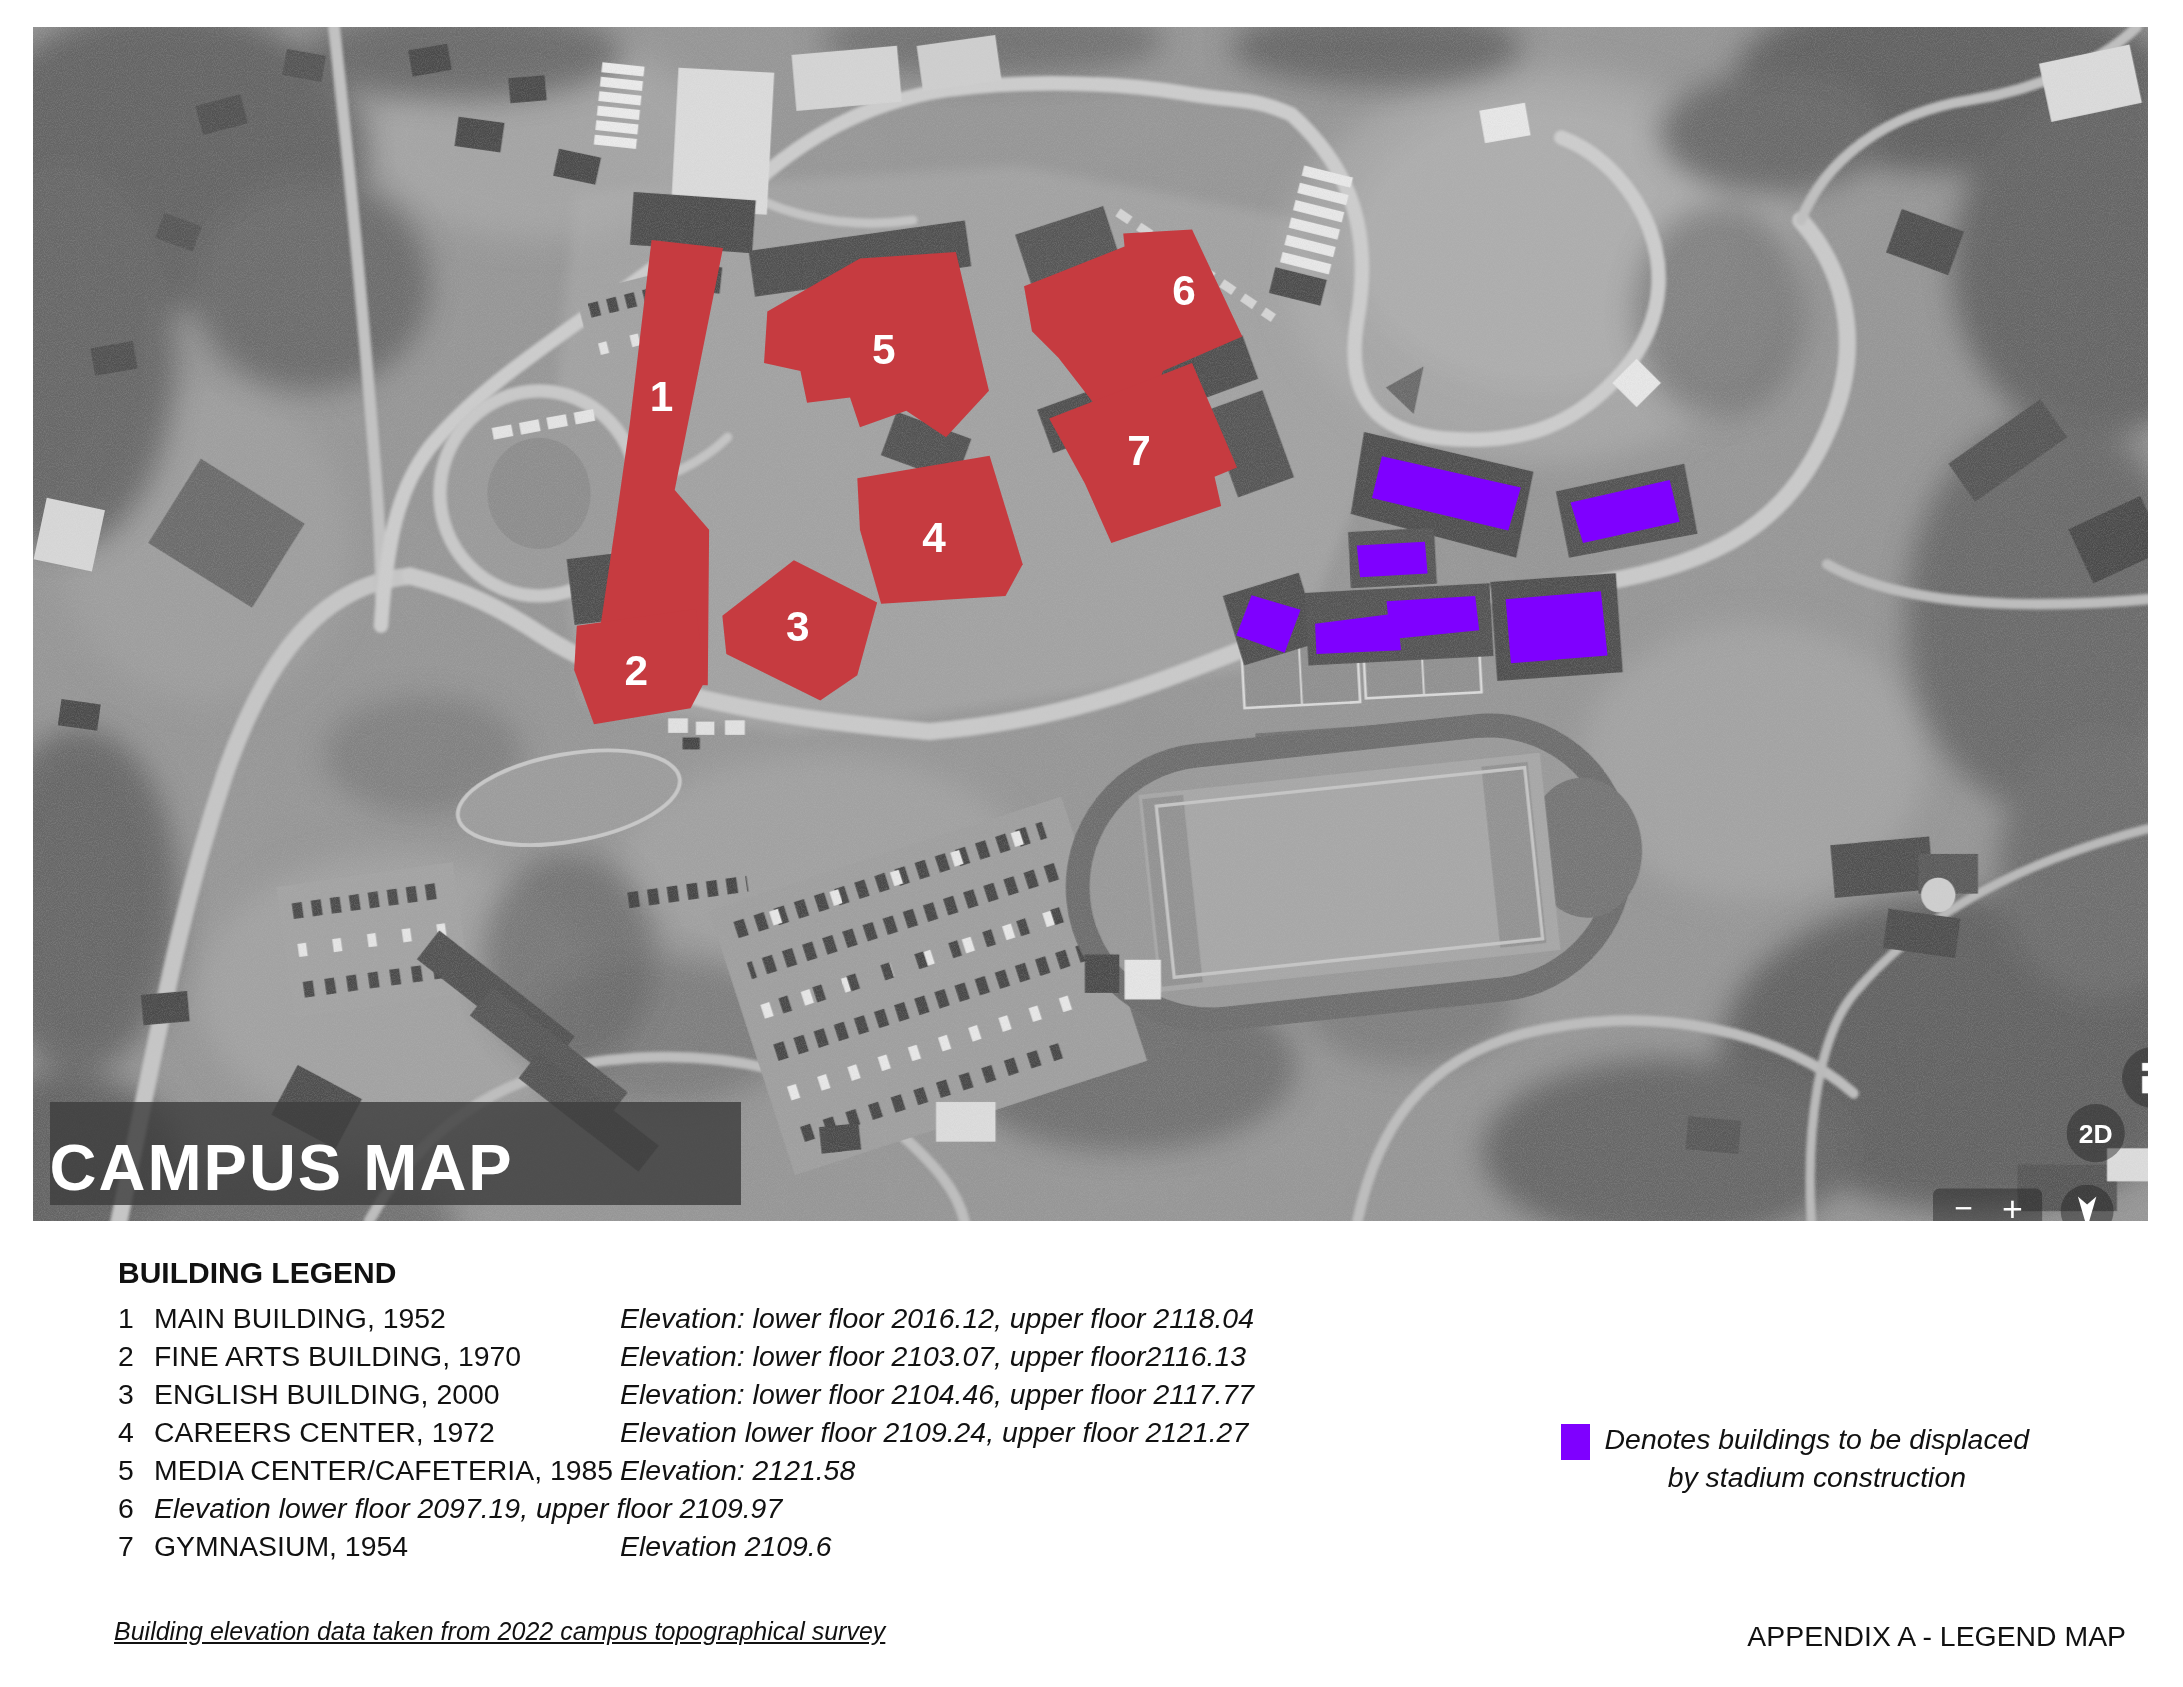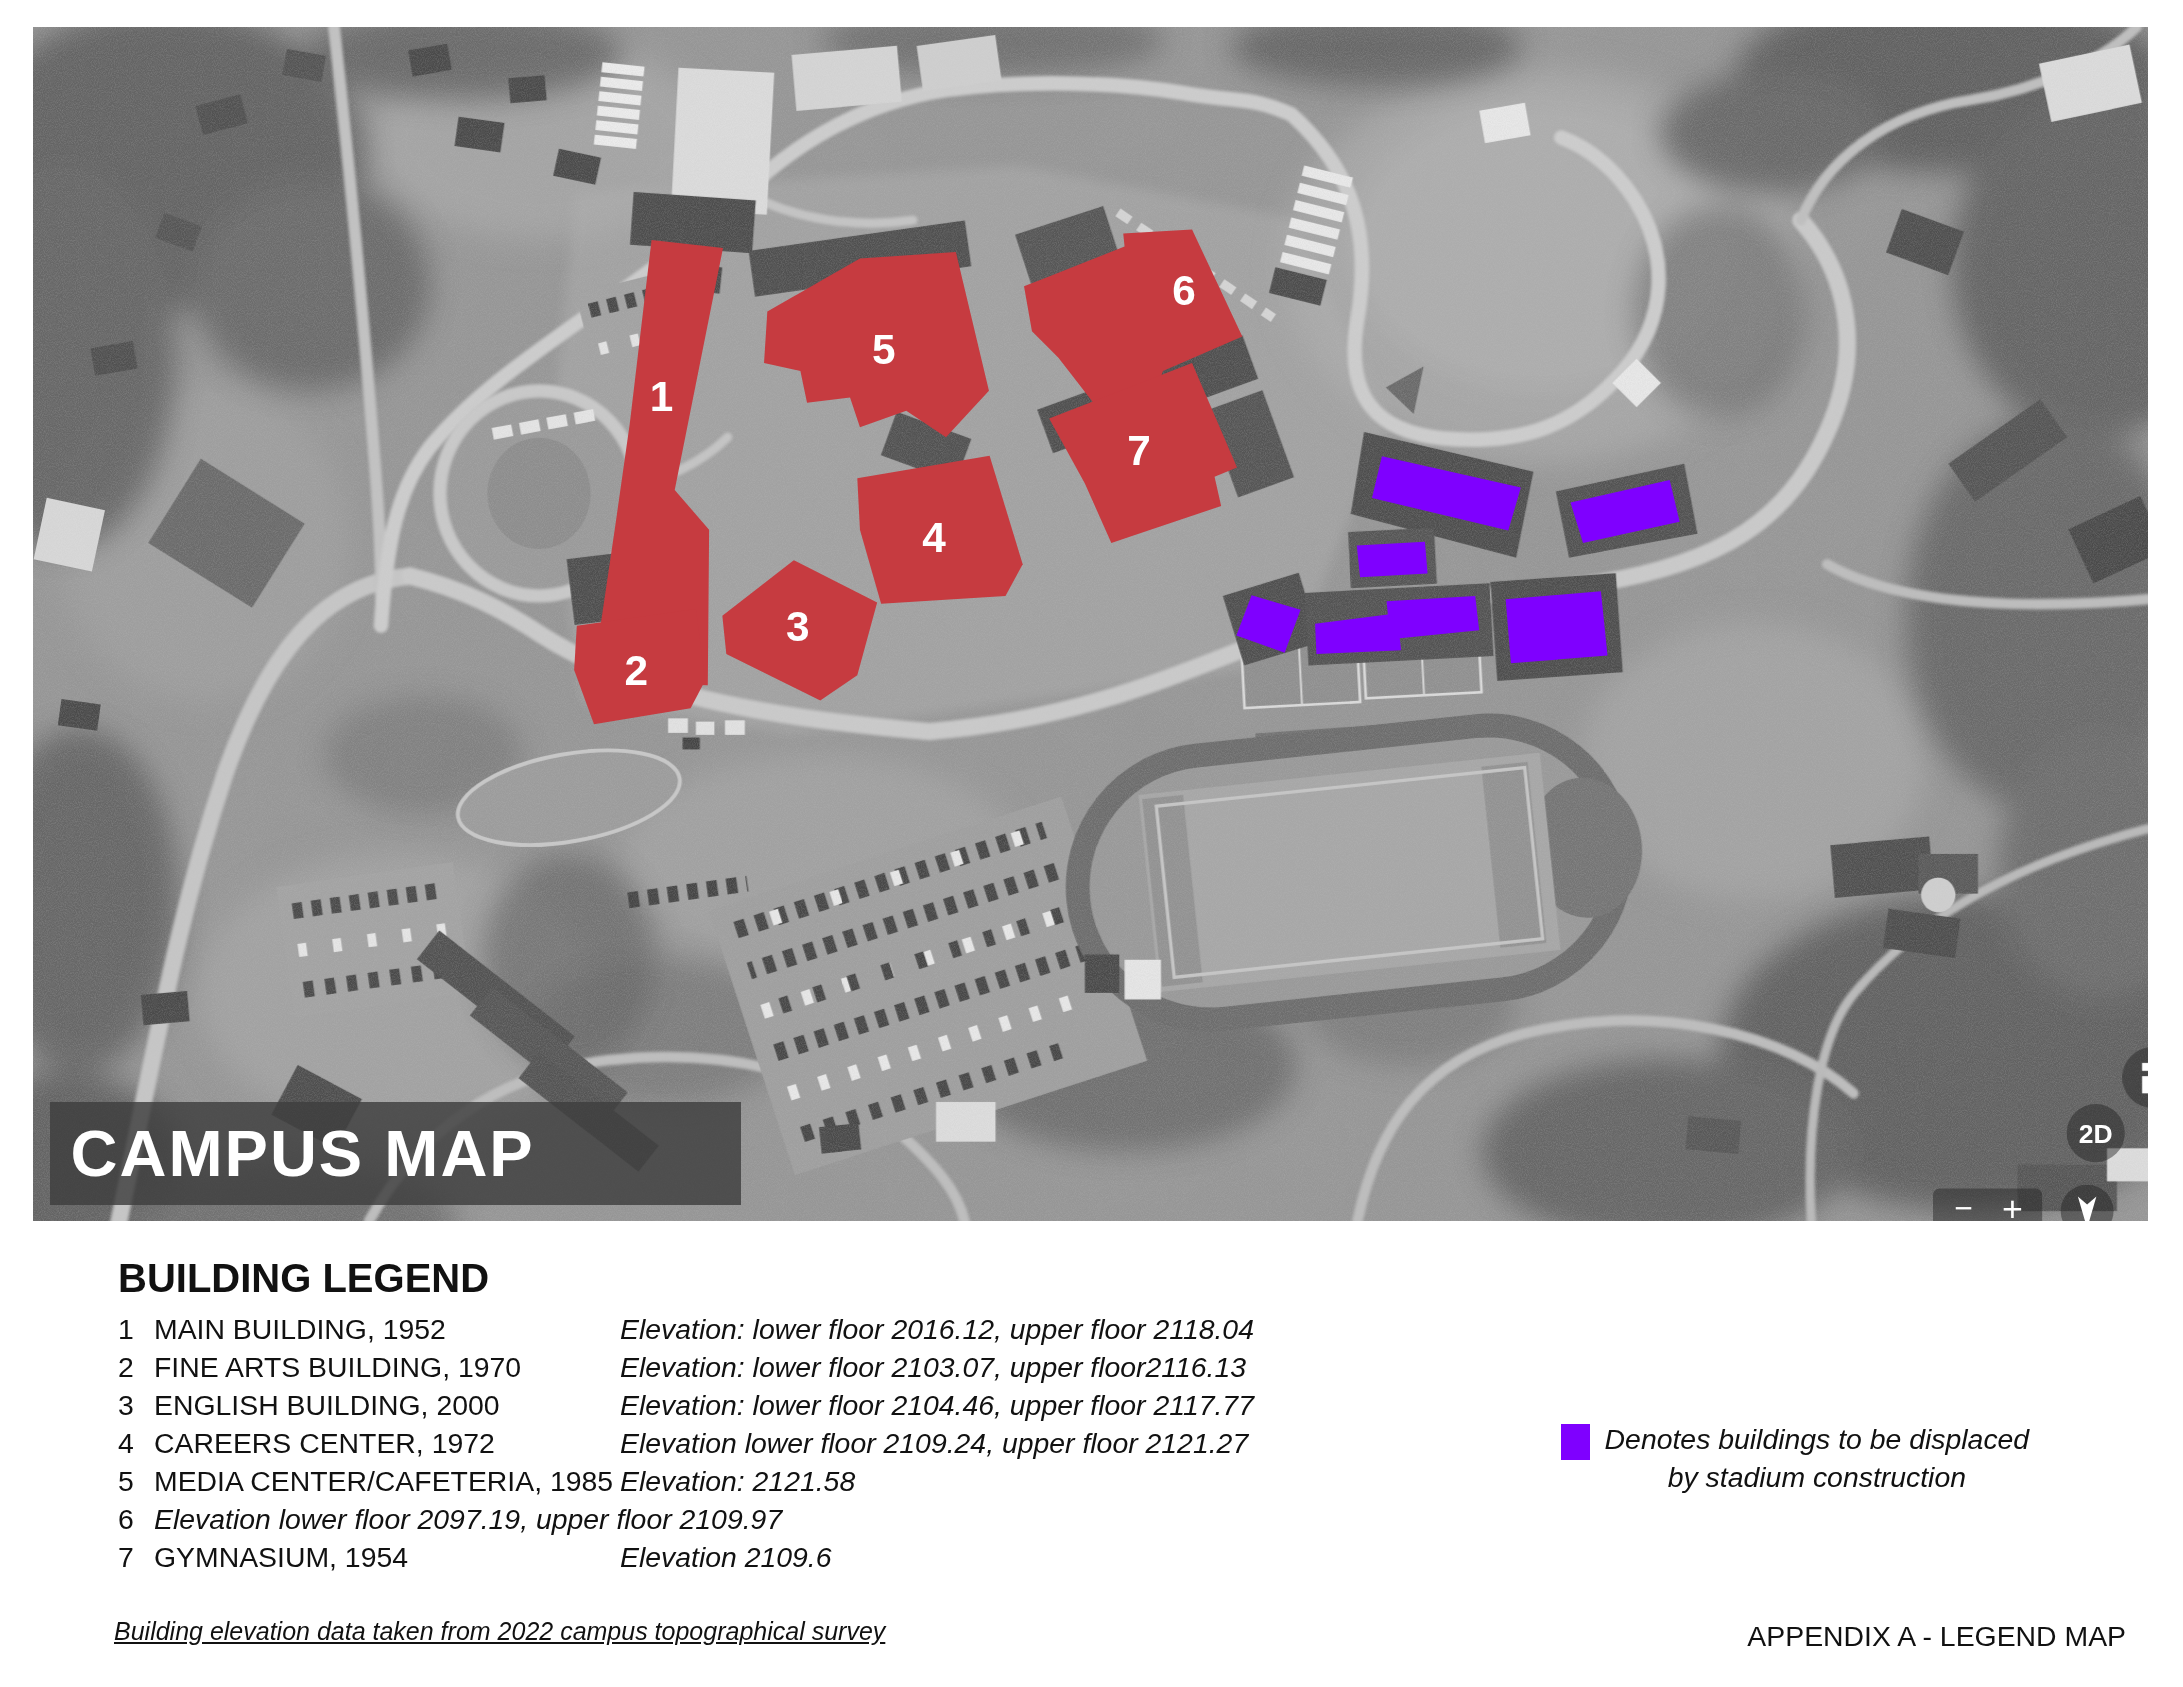--- a/index.html
+++ b/index.html
@@ -8,31 +8,31 @@
     background:#ffffff;
     font-family:"Liberation Sans", sans-serif;
     color:#111;
   }
   .map-wrap { position:absolute; left:33px; top:26.5px; width:2115px; height:1194px; overflow:hidden; }
   .map-wrap svg { width:100%; height:100%; display:block; }
 
   .banner {
     position:absolute; left:16.5px; top:1075px; width:691px; height:103px;
     background:rgba(62,62,62,0.82);
-    display:flex; align-items:center; padding-left:21px; box-sizing:border-box;
+    display:flex; align-items:flex-end; box-sizing:border-box;
   }
   .banner span {
     font-size:65px; font-weight:bold; color:#ffffff; letter-spacing:2px; white-space:nowrap;
   }
 
   .bnum { font-family:"Liberation Sans",sans-serif; font-weight:bold; font-size:64px; fill:#ffffff; text-anchor:middle; }
   .ctrl-txt { font-family:"Liberation Sans",sans-serif; fill:#ffffff; text-anchor:middle; }
 
   .legend { position:absolute; left:118px; top:1256px; }
-  .legend-heading { font-size:40px; font-weight:bold; margin-bottom:9.3px; }
+  .legend-heading { font-size:30px; font-weight:bold; margin-bottom:9.3px; }
   .lrow { display:flex; align-items:center; height:38px; font-size:28.4px; }
   .lnum { width:36px; flex:0 0 auto; }
   .lname { width:466px; flex:0 0 auto; }
   .lelev { font-style:italic; white-space:nowrap; }
 
   .displaced { position:absolute; left:1561px; top:1420px; display:flex;text-align:center; }
   .swatch { width:29px; height:36px; background:#7f00ff; margin-top:4px; flex:0 0 auto; }
   .dtext { margin-left:14.6px; font-size:28.4px; font-style:italic; line-height:38px; }
 
   .footnote { position:absolute; left:114px; top:1617px; font-size:25px; font-style:italic;text-decoration:underline; }

